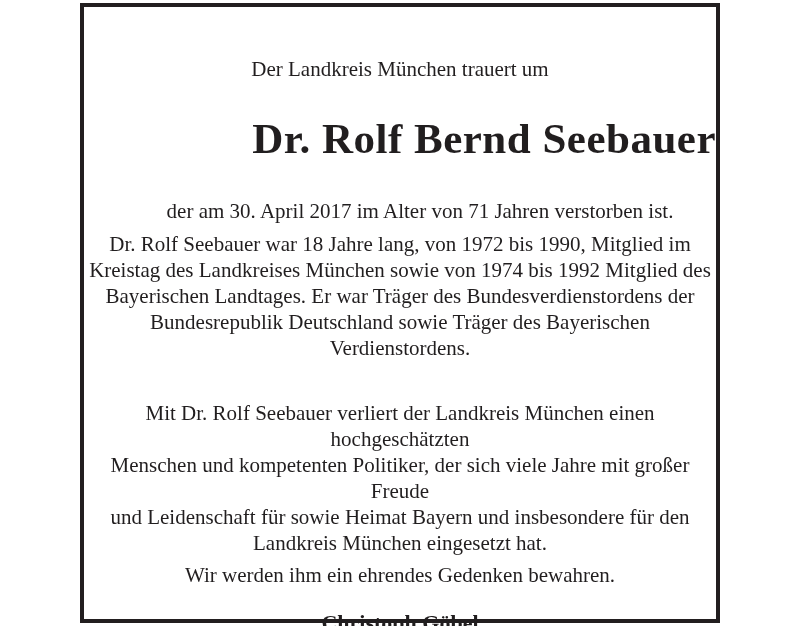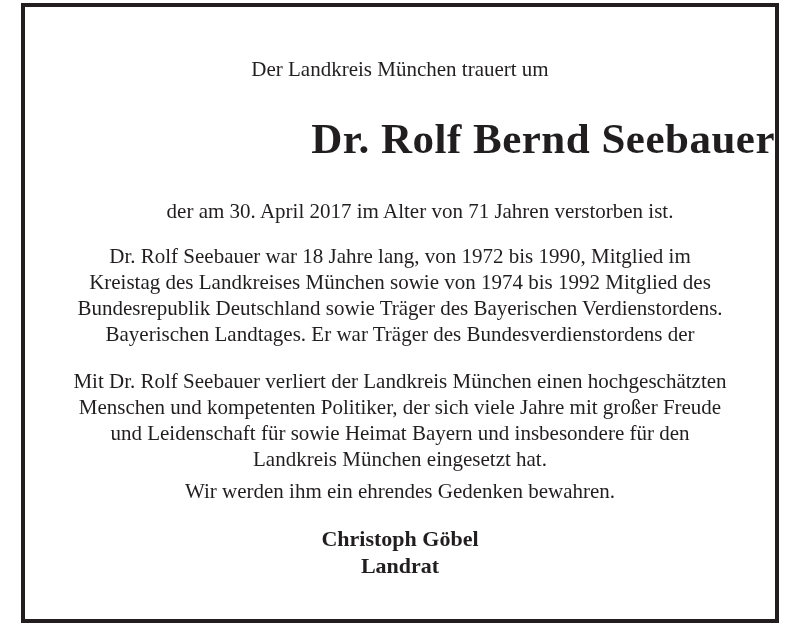--- a/index.html
+++ b/index.html
@@ -9,21 +9,21 @@
   }
   body {
     width: 800px;
     height: 626px;
     overflow: hidden;
     font-family: "Liberation Serif", "DejaVu Serif", serif;
     color: #211e1f;
   }
   .notice-box {
     box-sizing: border-box;
-    width: 758px;
+    width: 640px;
     height: 620px;
     margin: 3px auto 0 auto;
     border: 4px solid #221e1f;
     background: #ffffff;
     text-align: center;
   }
   .intro {
     margin-top: 50px;
     font-size: 21px;
     line-height: 24px;
@@ -36,26 +36,26 @@
     letter-spacing: 0.5px;
     text-align: right;
   }
   .death-line {
     margin-top: 36px;
     font-size: 21px;
     line-height: 24px;
     padding-left: 40px;
   }
   .paragraph {
-    margin-top: 20px;
+    margin-top: 8px;
     font-size: 21px;
     line-height: 26px;
   }
   .paragraph.second {
-    margin-top: 21px;
+    margin-top: 39px;
   }
   .closing {
     margin-top: 7px;
     font-size: 21px;
     line-height: 24px;
   }
   .signature {
     margin-top: 22px;
     font-size: 22px;
     font-weight: bold;
@@ -69,22 +69,22 @@
 
   <div class="intro">Der Landkreis München trauert um</div>
 
   <div class="deceased-name">Dr. Rolf Bernd Seebauer</div>
 
   <div class="death-line">der am 30. April 2017 im Alter von 71 Jahren verstorben ist.</div>
 
   <div class="paragraph">
     <div>Dr. Rolf Seebauer war 18 Jahre lang, von 1972 bis 1990, Mitglied im</div>
     <div>Kreistag des Landkreises München sowie von 1974 bis 1992 Mitglied des</div>
+    <div>Bayerischen Landtages. Er war Träger des Bundesverdienstordens der</div>
     <div>Bundesrepublik Deutschland sowie Träger des Bayerischen Verdienstordens.</div>
-    <div>Bayerischen Landtages. Er war Träger des Bundesverdienstordens der</div>
   </div>
 
   <div class="paragraph second">
     <div>Mit Dr. Rolf Seebauer verliert der Landkreis München einen hochgeschätzten</div>
     <div>Menschen und kompetenten Politiker, der sich viele Jahre mit großer Freude</div>
     <div>und Leidenschaft für sowie Heimat Bayern und insbesondere für den</div>
     <div>Landkreis München eingesetzt hat.</div>
   </div>
 
   <div class="closing">Wir werden ihm ein ehrendes Gedenken bewahren.</div>

